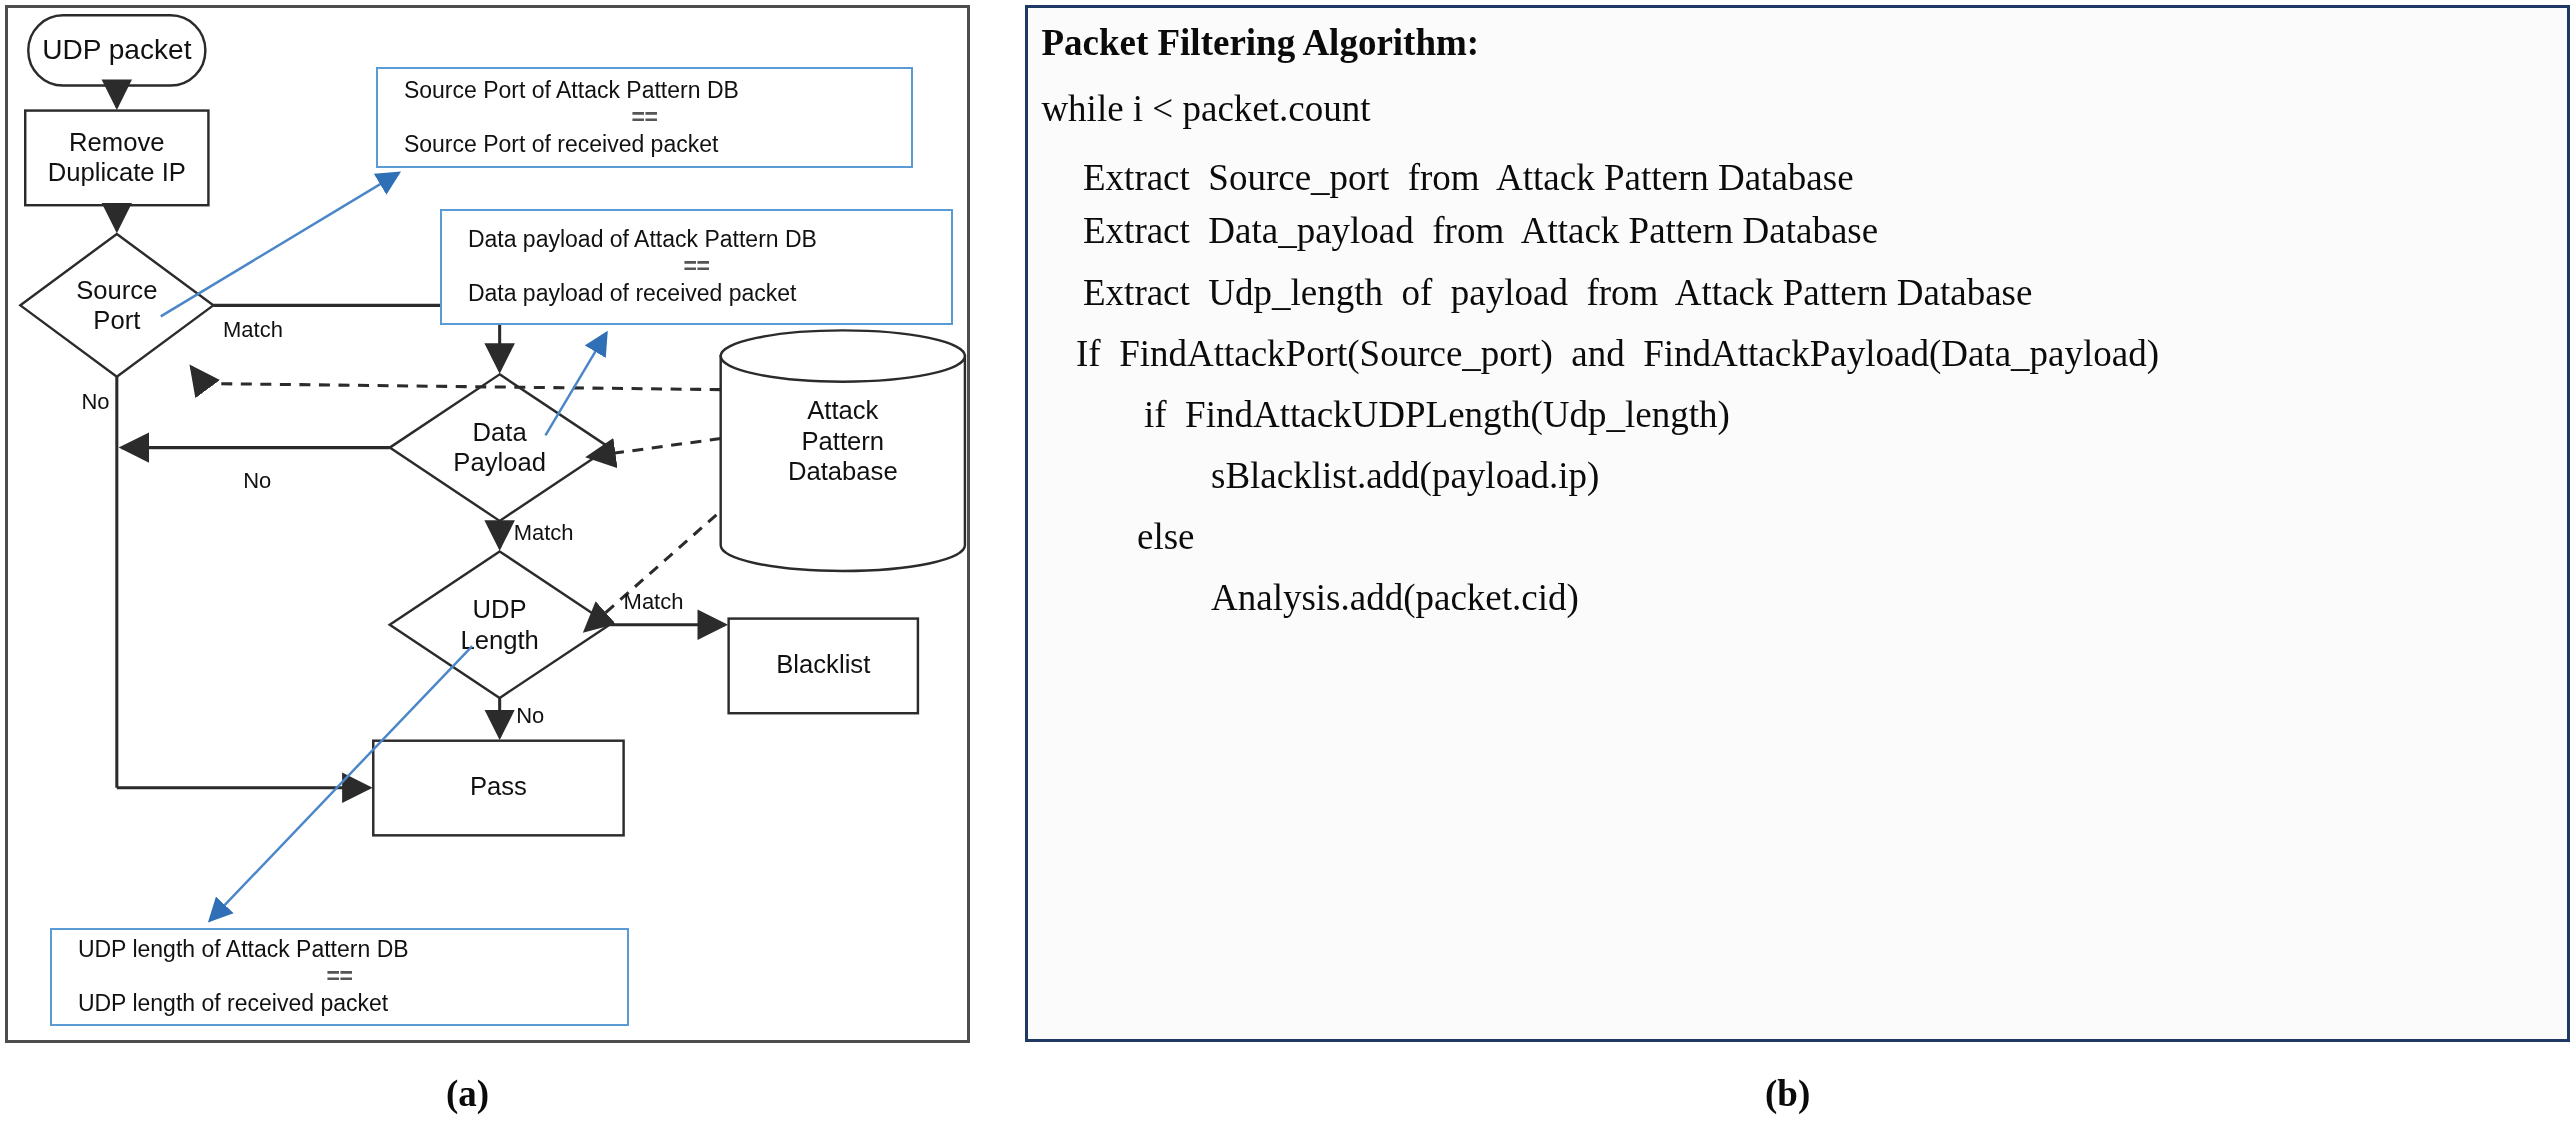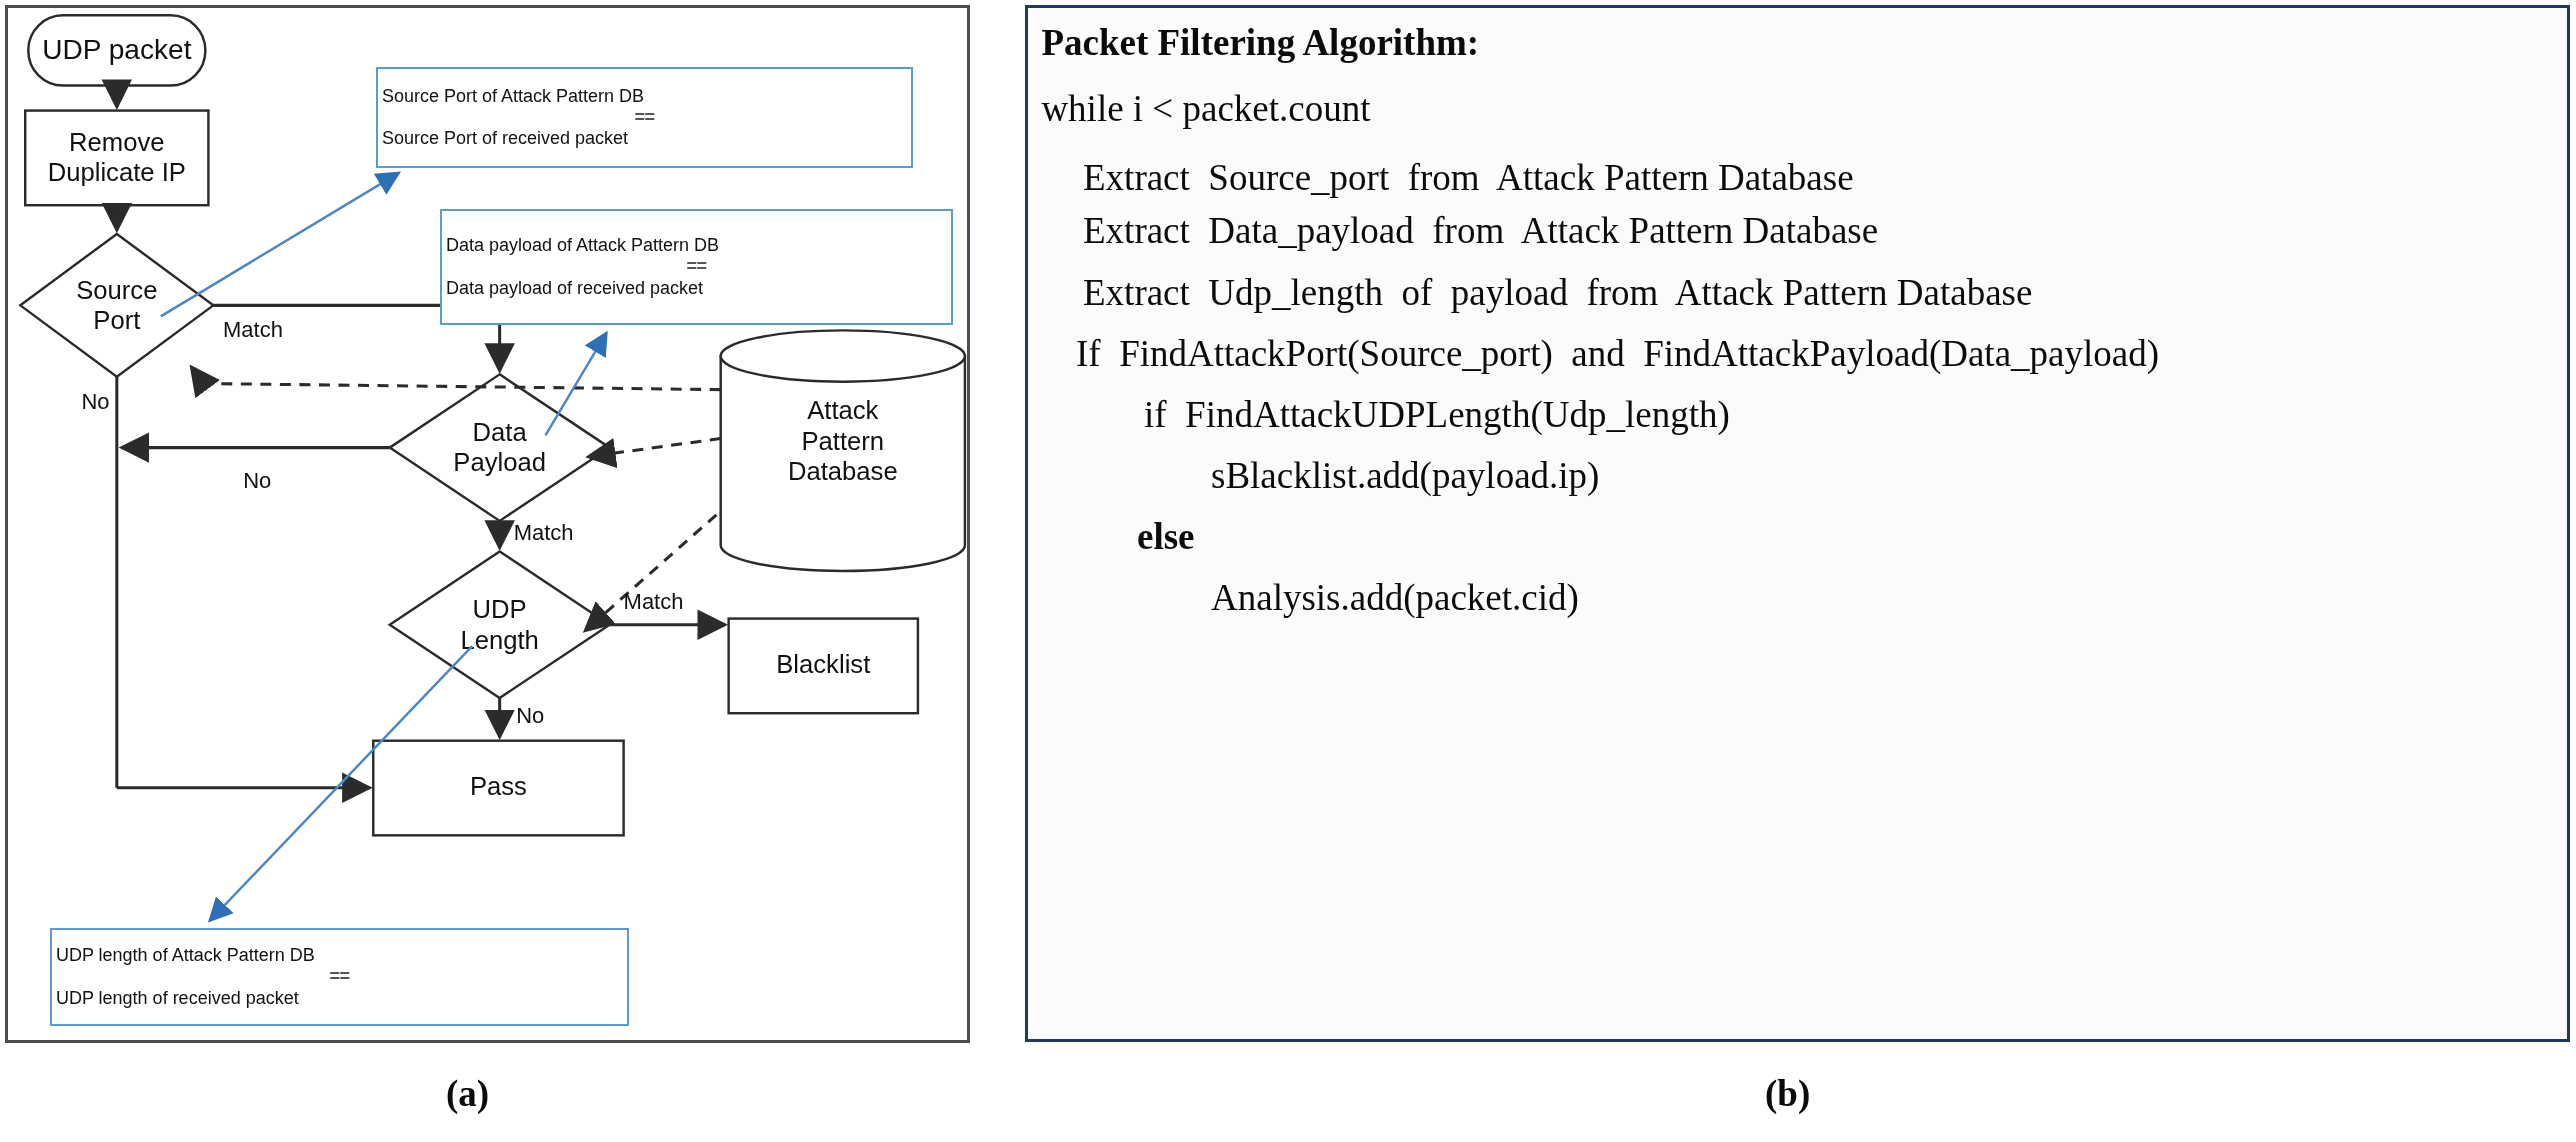--- a/index.html
+++ b/index.html
@@ -13,21 +13,21 @@
   .node-text{font-family:"Liberation Sans",sans-serif;fill:#111;text-anchor:middle;
              dominant-baseline:middle;}
   .node-lg{font-size:46px;}
   .node-md{font-size:42px;}
   .edge-label{font-family:"Liberation Sans",sans-serif;font-size:36px;fill:#111;
               text-anchor:start;dominant-baseline:middle;}
 
   
   .callout{position:absolute;border:2.4px solid #5b9bd5;background:#ffffff;box-sizing:border-box;
            display:flex;flex-direction:column;justify-content:center;}
-  .callout .ln{font-size:18px;color:#111;line-height:1.18;padding:0 4px;white-space:nowrap;}
+  .callout .ln{font-size:23px;color:#111;line-height:1.18;padding:0 26px;white-space:nowrap;}
   .callout .eq{text-align:center;letter-spacing:-0.6px;color:#555;font-weight:700;}
 
   #callout-srcport{left:368px;top:59px;width:537px;height:101px;}
   #callout-payload{left:432px;top:201px;width:513px;height:116px;}
   #callout-udplen {left:42px; top:920px;width:579px;height:98px;}
 
   
   #panel-b{position:absolute;left:1025px;top:4.9px;width:1545px;height:1037px;
            border:3.7px solid #1f3864;background:#fbfbfb;box-sizing:border-box;
            font-family:"Liberation Serif",serif;}
@@ -175,20 +175,20 @@
   <div class="code-line" style="left:55px;  top:201px;">Extract  Data_payload  from  Attack Pattern Database</div>
 
   <div class="code-line" style="left:55px;  top:263px;">Extract  Udp_length  of  payload  from  Attack Pattern Database</div>
 
   <div class="code-line" style="left:48px;  top:324px;">If  FindAttackPort(Source_port)  and  FindAttackPayload(Data_payload)</div>
 
   <div class="code-line" style="left:116px; top:385px;">if  FindAttackUDPLength(Udp_length)</div>
 
   <div class="code-line" style="left:183px; top:446px;">sBlacklist.add(payload.ip)</div>
 
-  <div class="code-line" style="left:109px; top:507px;font-weight:bold;">else</div>
+  <div class="code-line" style="left:109px; top:507px;">else</div>
 
   <div class="code-line" style="left:183px; top:568px;">Analysis.add(packet.cid)</div>
 </div>
 
 <div class="caption" id="caption-a">(a)</div>
 <div class="caption" id="caption-b">(b)</div>
 
 
 </body></html>

